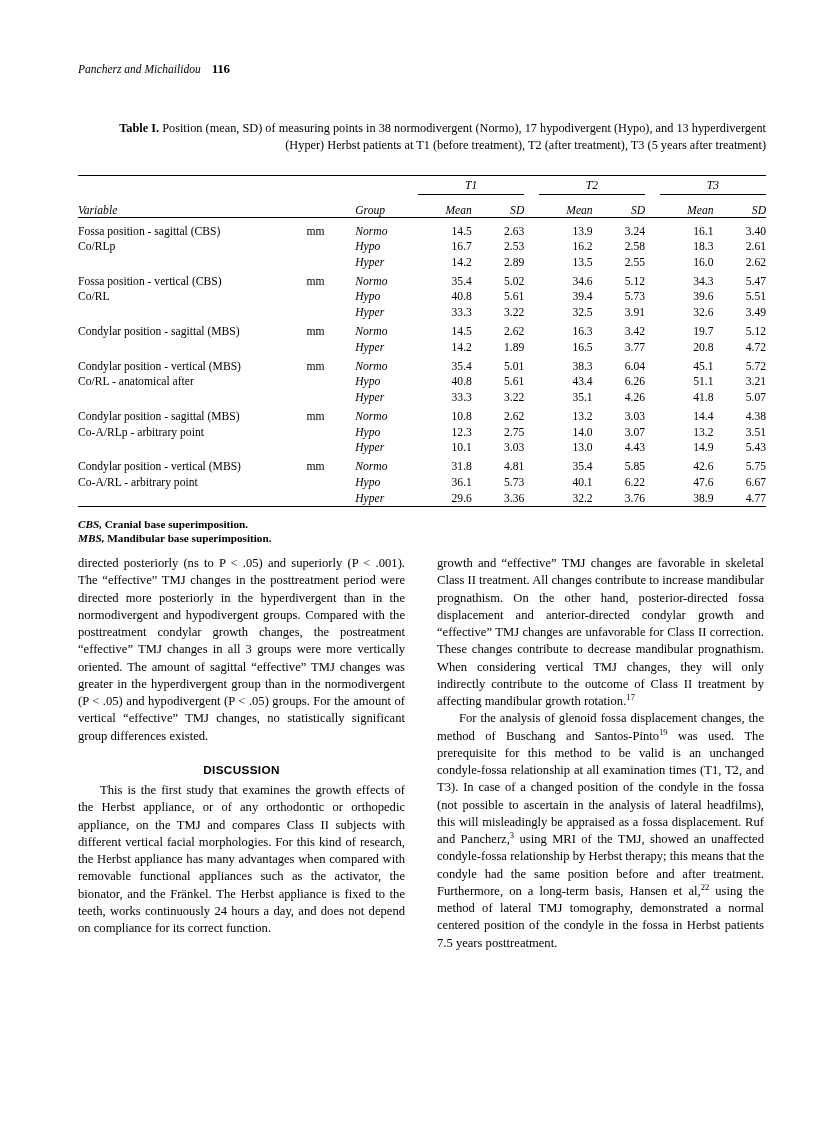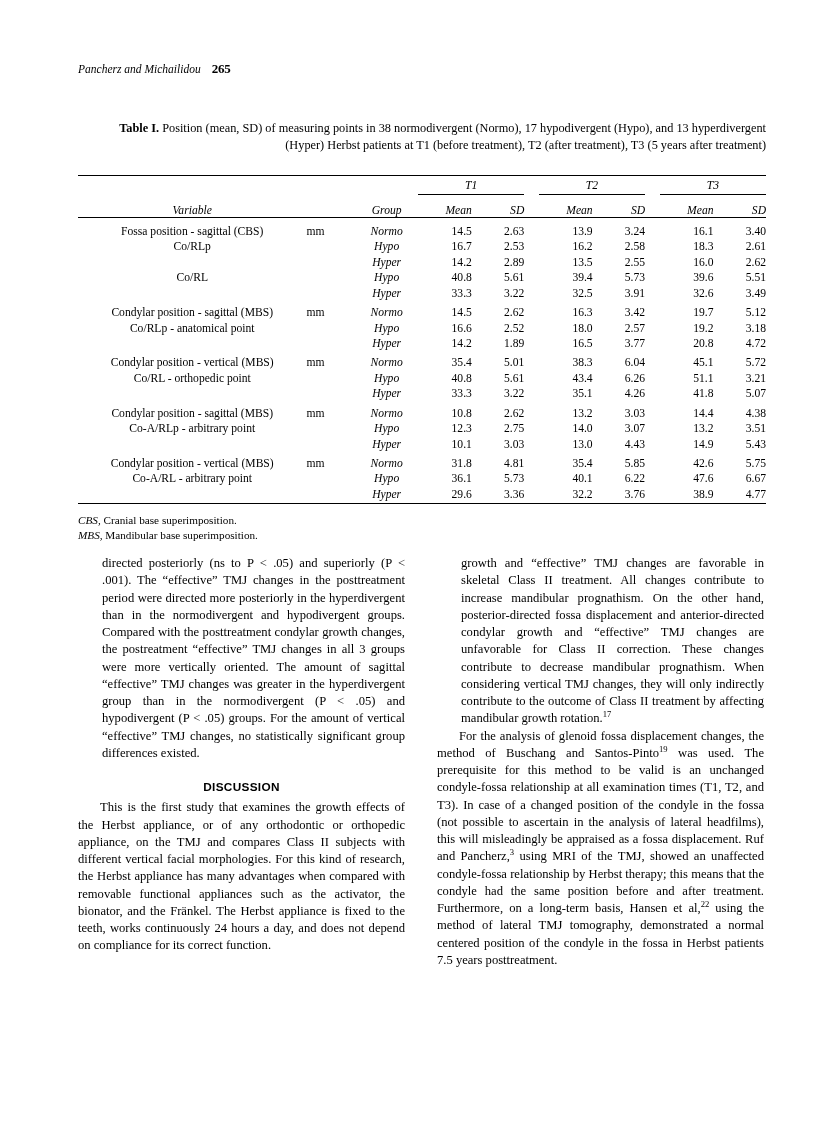--- a/index.html
+++ b/index.html
@@ -76,73 +76,74 @@
   }
   .spanhdr td.tgroup { border-bottom: 0.9px solid #000; }
   .subhdr td {
     font-style: italic;
     font-size: 11.6px;
     height: 23px;
     vertical-align: bottom;
     padding-bottom: 3px;
   }
 
-  td.c-var   { width: 248px; text-align: center;  padding-left: 2px; }
+  td.c-var   { width: 248px; text-align: left;  padding-left: 2px; }
   td.c-unit  { width: 58px;  text-align: left;  }
-  td.c-group { width: 72px;  text-align: center; font-style: italic;  }
+  td.c-group { width: 72px;  text-align: left; font-style: italic;  }
   td.c-num   { width: 62px;  text-align: right; padding-right: 6px; }
   td.c-gap   { width: 19px;  }
 
   tr.datarow td { height: 15.6px; vertical-align: top; line-height: 15.6px; }
   tr.grp-first td { padding-top: 3.5px; }
   tr.datarow td.c-var { white-space: nowrap; }
 
   .footnotes {
     margin-top: 7px;
     font-size: 11.2px;
     line-height: 14.6px;
+    font-weight: bold;
   }
   .footnotes .abbr { font-style: italic; }
 
   
   .body-cols {
     position: absolute;
     left: 78px;
     top: 555px;
     width: 686px;
     display: flex;
     gap: 32px;
   }
   .col {
     width: 327px;
     font-size: 12.6px;
     line-height: 17.25px;
     text-align: justify;
   }
   .col p { margin: 0; text-indent: 22px; }
-  .col p.noindent { text-indent: 0; margin-left: 24px; }
+  .col p.noindent { text-indent: 0; }
   .col h2 {
     font-family: "Liberation Sans", "DejaVu Sans", sans-serif;
     font-size: 11.8px;
     font-weight: bold;
     margin: 17px 0 3px 0;
     letter-spacing: 0.3px;
     text-align: center;
   }
   sup { font-size: 8.6px; vertical-align: super; line-height: 0; }
 </style>
 </head>
 <body>
 
 <div class="page">
 
   <div class="runhead">
     <div class="runhead-right">
       <span class="runhead-authors">Pancherz and Michailidou</span>
-      <span class="page-number">265</span>
+      <span class="page-number">116</span>
     </div>
   </div>
 
   <div class="table-block">
 
     <div class="table-caption">
       <span class="tbl-label">Table I.</span>
       <span>Position (mean, SD) of measuring points in 38 normodivergent (Normo), 17 hypodivergent (Hypo), and 13 hyperdivergent (Hyper) Herbst patients at T1 (before treatment), T2 (after treatment), T3 (5 years after treatment)</span>
     </div>
 
@@ -229,20 +230,33 @@
             <td class="c-group">Hyper</td>
             <td class="c-num">14.2</td>
             <td class="c-num">2.89</td>
             <td class="c-gap"></td>
             <td class="c-num">13.5</td>
             <td class="c-num">2.55</td>
             <td class="c-gap"></td>
             <td class="c-num">16.0</td>
             <td class="c-num">2.62</td>
           </tr>
+          <tr class="datarow grp-first">
+            <td class="c-var">Fossa position - vertical (CBS)</td>
+            <td class="c-unit">mm</td>
+            <td class="c-group">Normo</td>
+            <td class="c-num">35.4</td>
+            <td class="c-num">5.02</td>
+            <td class="c-gap"></td>
+            <td class="c-num">34.6</td>
+            <td class="c-num">5.12</td>
+            <td class="c-gap"></td>
+            <td class="c-num">34.3</td>
+            <td class="c-num">5.47</td>
+          </tr>
           <tr class="datarow">
             <td class="c-var">Co/RL</td>
             <td class="c-unit"></td>
             <td class="c-group">Hypo</td>
             <td class="c-num">40.8</td>
             <td class="c-num">5.61</td>
             <td class="c-gap"></td>
             <td class="c-num">39.4</td>
             <td class="c-num">5.73</td>
             <td class="c-gap"></td>
@@ -269,33 +283,20 @@
             <td class="c-num">14.5</td>
             <td class="c-num">2.62</td>
             <td class="c-gap"></td>
             <td class="c-num">16.3</td>
             <td class="c-num">3.42</td>
             <td class="c-gap"></td>
             <td class="c-num">19.7</td>
             <td class="c-num">5.12</td>
           </tr>
           <tr class="datarow">
-            <td class="c-var">Co/RLp - anatomical point</td>
-            <td class="c-unit"></td>
-            <td class="c-group">Hypo</td>
-            <td class="c-num">16.6</td>
-            <td class="c-num">2.52</td>
-            <td class="c-gap"></td>
-            <td class="c-num">18.0</td>
-            <td class="c-num">2.57</td>
-            <td class="c-gap"></td>
-            <td class="c-num">19.2</td>
-            <td class="c-num">3.18</td>
-          </tr>
-          <tr class="datarow">
             <td class="c-var"></td>
             <td class="c-unit"></td>
             <td class="c-group">Hyper</td>
             <td class="c-num">14.2</td>
             <td class="c-num">1.89</td>
             <td class="c-gap"></td>
             <td class="c-num">16.5</td>
             <td class="c-num">3.77</td>
             <td class="c-gap"></td>
             <td class="c-num">20.8</td>
@@ -308,21 +309,21 @@
             <td class="c-num">35.4</td>
             <td class="c-num">5.01</td>
             <td class="c-gap"></td>
             <td class="c-num">38.3</td>
             <td class="c-num">6.04</td>
             <td class="c-gap"></td>
             <td class="c-num">45.1</td>
             <td class="c-num">5.72</td>
           </tr>
           <tr class="datarow">
-            <td class="c-var">Co/RL - orthopedic point</td>
+            <td class="c-var">Co/RL - anatomical after</td>
             <td class="c-unit"></td>
             <td class="c-group">Hypo</td>
             <td class="c-num">40.8</td>
             <td class="c-num">5.61</td>
             <td class="c-gap"></td>
             <td class="c-num">43.4</td>
             <td class="c-num">6.26</td>
             <td class="c-gap"></td>
             <td class="c-num">51.1</td>
             <td class="c-num">3.21</td>

